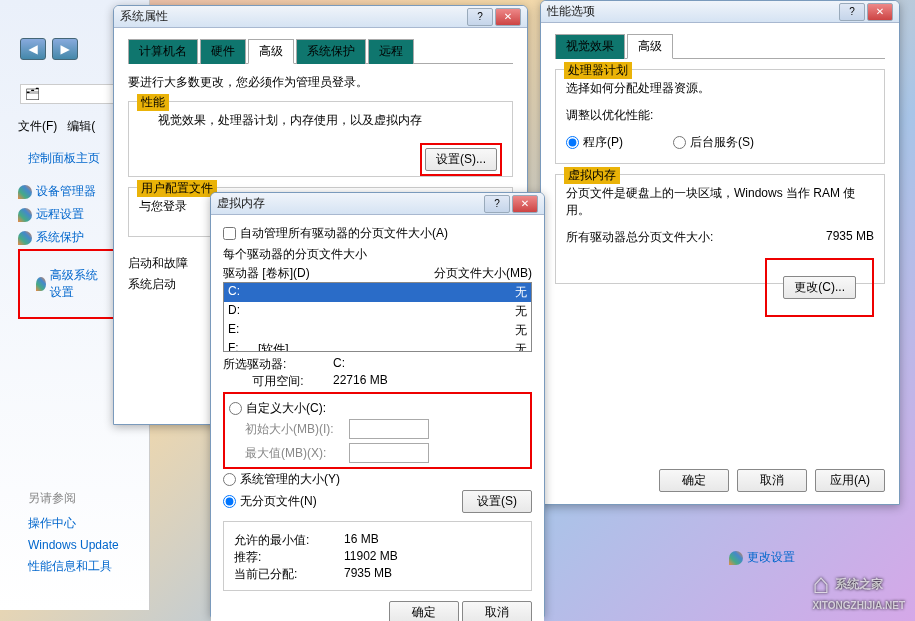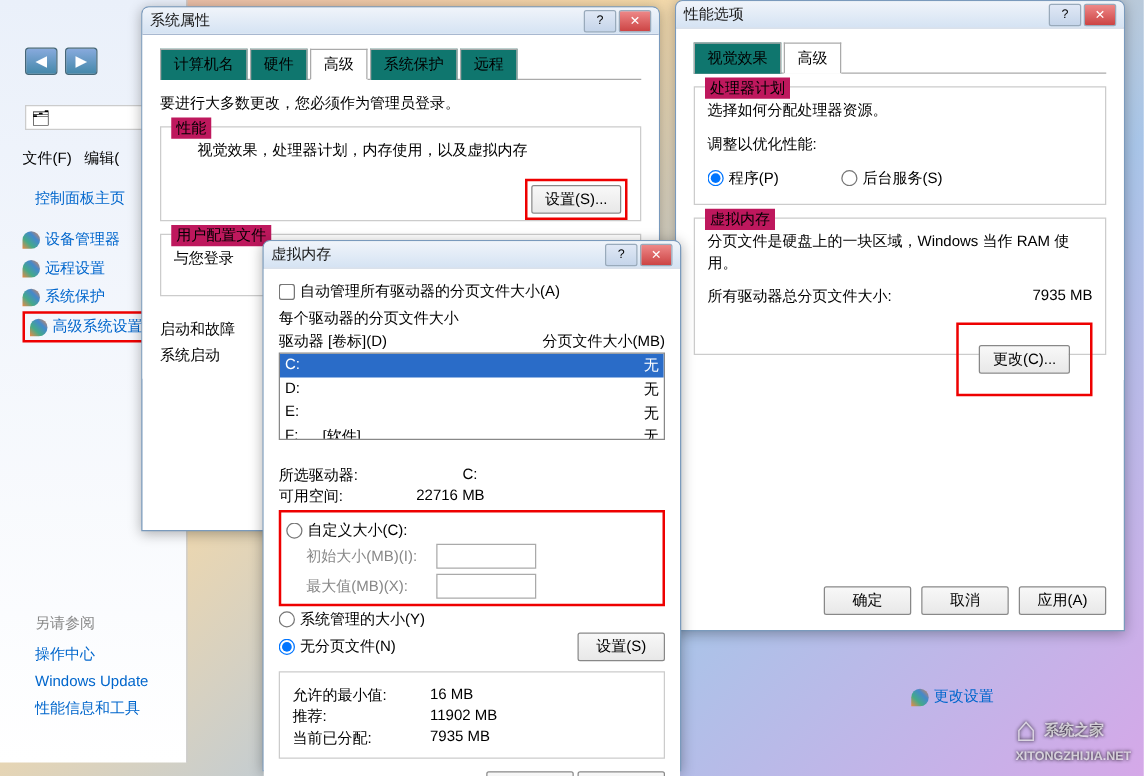--- a/index.html
+++ b/index.html
@@ -8,21 +8,21 @@
 .titlebar { height: 22px; background: linear-gradient(#f0f4fa,#d5e3f3); border-bottom: 1px solid #a8b8d0; display: flex; align-items: center; padding: 0 6px; border-radius: 5px 5px 0 0; }
 .titlebar .title { flex: 1; color: #1a1a1a; font-size: 12px; }
 .titlebar .controls { display: flex; gap: 2px; }
 .titlebar .ctrl { width: 26px; height: 18px; background: linear-gradient(#e0e8f5,#c5d5ea); border: 1px solid #9ab; border-radius: 2px; display: flex; align-items: center; justify-content: center; font-size: 10px; cursor: pointer; }
 .titlebar .ctrl.close { background: linear-gradient(#e88,#c44); color: #fff; }
 .dlgbody { padding: 10px 14px; background: #fff; }
 .tabs { display: flex; border-bottom: 1px solid #aaa; margin-bottom: 10px; }
 .tab { padding: 3px 10px; border: 1px solid #aaa; border-bottom: none; background: #0f766e; margin-right: 2px; cursor: pointer; position: relative; top: 1px; }
 .tab.active { background: #fff; border-bottom: 1px solid #fff; }
 .group { border: 1px solid #ccc; padding: 10px; margin-bottom: 10px; position: relative; }
-.group .legend { position: absolute; top: -8px; left: 8px; background: #be185d; padding: 0 4px; }
+.group .legend { position: absolute; top: -8px; left: 8px; background: #eab308; padding: 0 4px; }
 .btn { padding: 2px 10px; background: linear-gradient(#f8f8f8,#e8e8e8); border: 1px solid #888; border-radius: 2px; cursor: pointer; min-width: 70px; text-align: center; }
 .red-box { border: 2px solid #e00; }
 .side-nav { position: absolute; left: 18px; top: 115px; width: 100px; }
 .side-nav .item { display: flex; align-items: center; gap: 4px; padding: 3px 0; color: #06c; cursor: pointer; }
 .side-nav .item .shield { width: 14px; height: 14px; background: linear-gradient(45deg,#e84,#4a8,#48c,#e84); border-radius: 50% 50% 50% 0; display: inline-block; }
 .listbox { border: 1px solid #888; background: #fff; font-family: "SimSun", monospace; font-size: 12px; }
 .listbox .row { display: flex; padding: 1px 4px; }
 .listbox .row.sel { background: #2a6cc8; color: #fff; }
 .listbox .c1 { width: 30px; }
 .listbox .c2 { flex: 1; }
@@ -55,21 +55,21 @@
         <span>设备管理器</span>
       </div>
     <div class="item">
         <span class="shield"></span>
         <span>远程设置</span>
       </div>
     <div class="item">
         <span class="shield"></span>
         <span>系统保护</span>
       </div>
-    <div class="item red-box" style="padding:2px;justify-content:flex-end;">
+    <div class="item red-box" style="padding:16px;">
         <span class="shield"></span>
         <span>高级系统设置</span>
       </div>
   </div>
   <div style="position:absolute;top:490px;left:28px;color:#888;">另请参阅</div>
   <div style="position:absolute;top:512px;left:28px;">
     <div class="link" style="padding:3px 0;">操作中心</div>
     <div class="link" style="padding:3px 0;">Windows Update</div>
     <div class="link" style="padding:3px 0;">性能信息和工具</div>
   </div>
@@ -195,25 +195,25 @@
           <span class="c2"></span>
           <span>无</span>
         </div>
       <div class="row">
           <span class="c1">F:</span>
           <span class="c2">[软件]</span>
           <span>无</span>
         </div>
 
     </div>
-    <div style="display:flex;margin-top:20px;gap:37px;">
+    <div style="display:flex;margin-top:4px;">
         <span style="width:110px;">所选驱动器:</span>
         <span>C:</span>
       </div>
-    <div style="display:flex;">
+    <div style="display:flex;text-align:center;">
         <span style="width:110px;">可用空间:</span>
         <span>22716 MB</span>
       </div>
 
     <div class="red-box" style="padding:4px;margin-top:2px;">
       <label class="radio-row">
           <input type="radio" style="">
           <span>自定义大小(C):</span>
         </label>
       <div style="display:flex;align-items:center;color:#888;">

